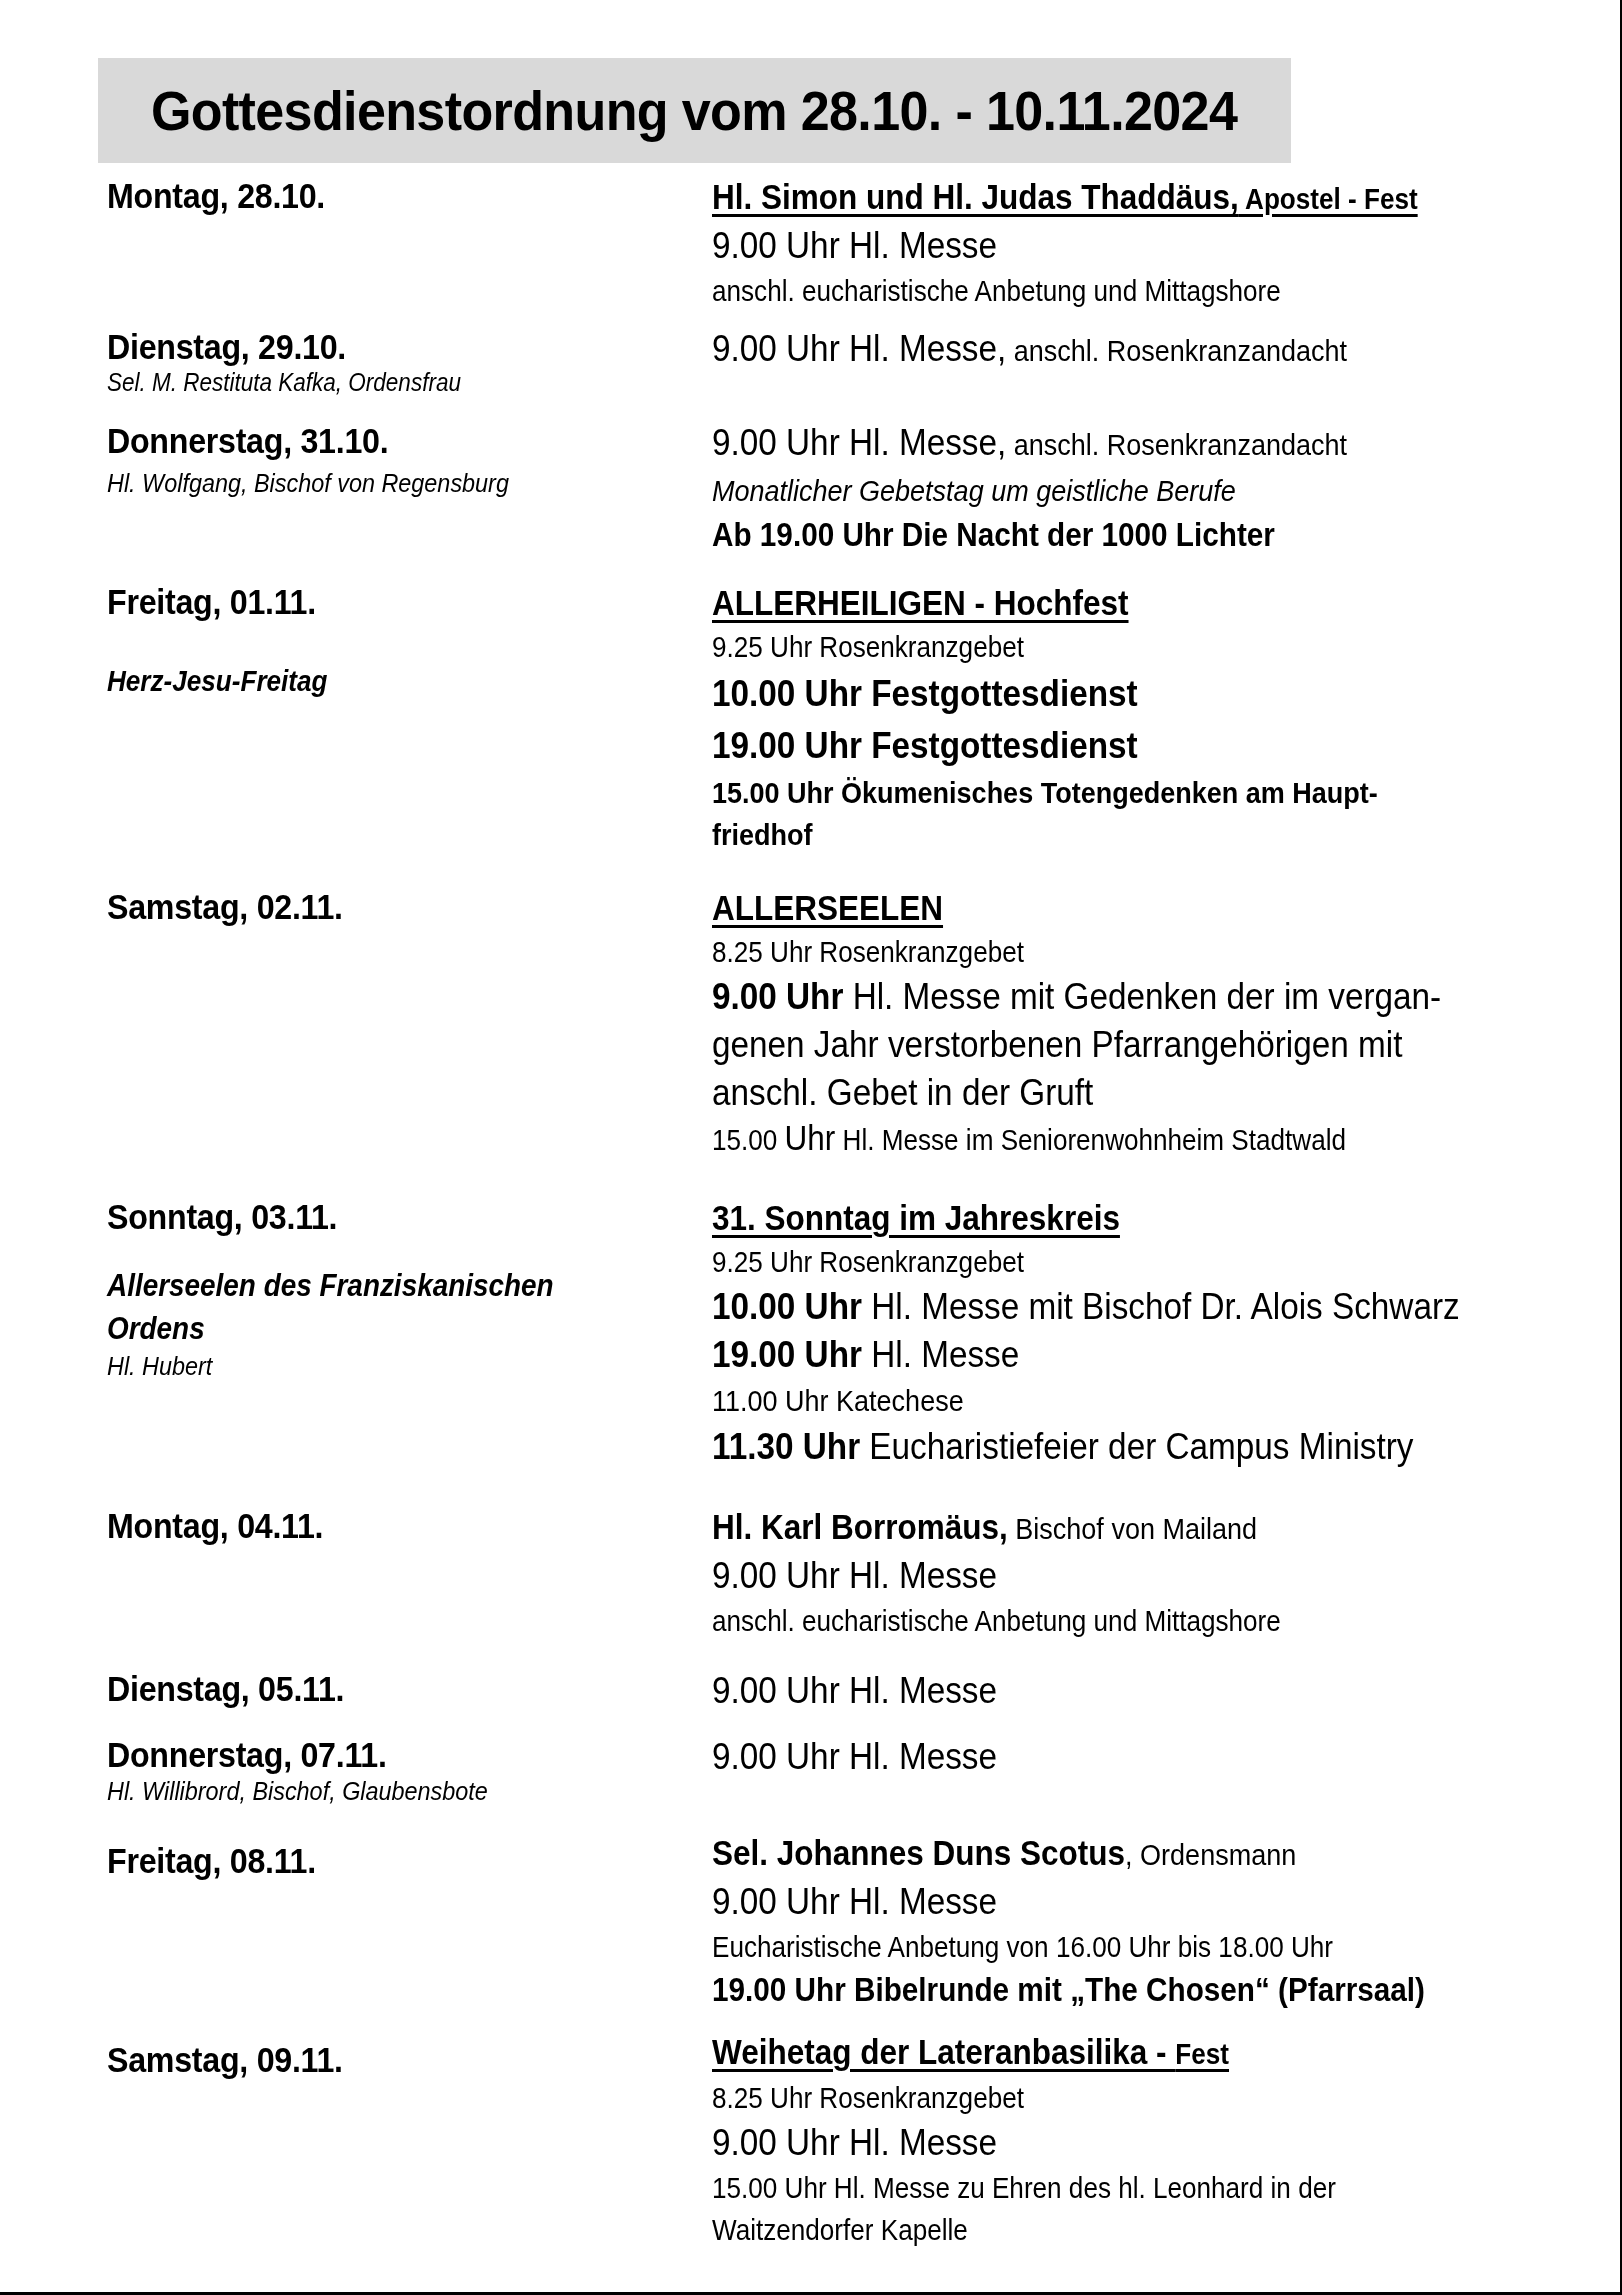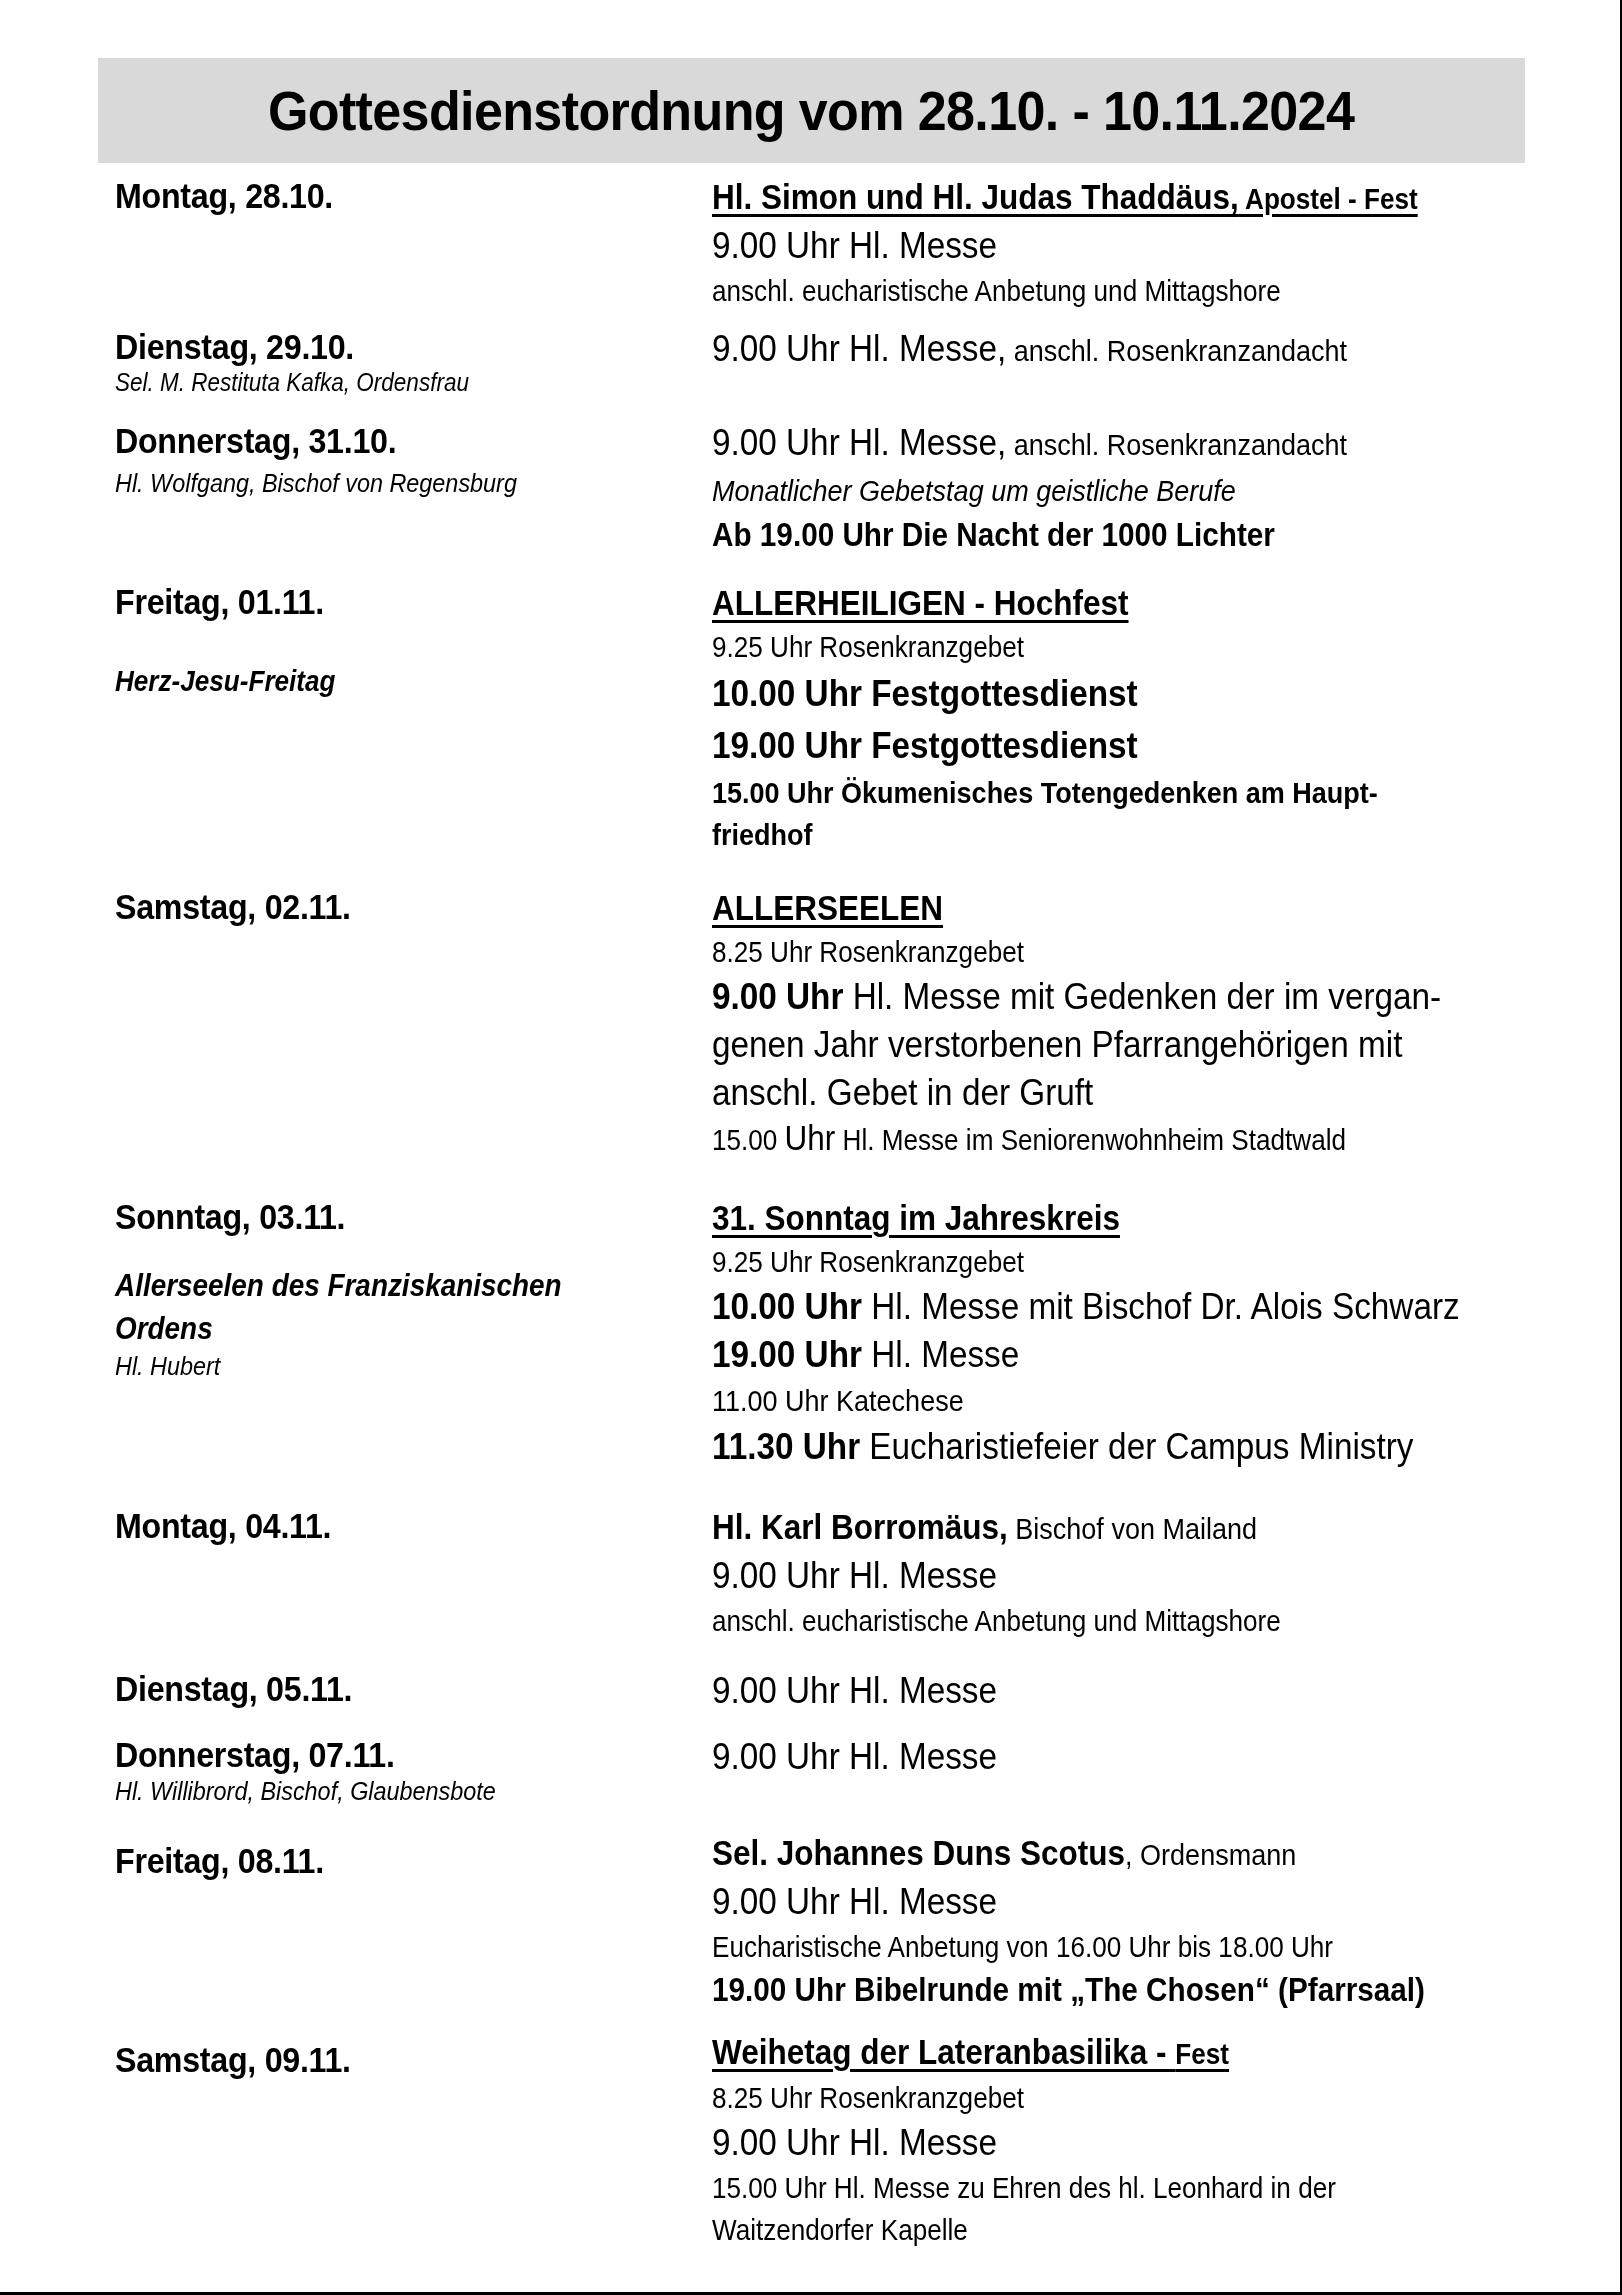--- a/index.html
+++ b/index.html
@@ -5,29 +5,29 @@
     html, body { margin: 0; padding: 0; background: #ffffff; }
     body {
       width: 1623px; height: 2295px; position: relative; overflow: hidden;
       font-family: "Liberation Sans", "DejaVu Sans", sans-serif; color: #000;
     }
     .page-border {
       position: absolute; left: 0; top: 0; width: 1620px; height: 2292px;
       border-right: 3.3px solid #000; border-bottom: 3.3px solid #000;
     }
     .header-band {
-      position: absolute; left: 98px; top: 58px; width: 1427px; height: 105px;
+      position: absolute; left: 98px; top: 58px; width: 1193px; height: 105px;
       background: #d9d9d9; display: flex; align-items: center; justify-content: center;
     }
     .header-band h1 {
       margin: 0; font-family: "Liberation Sans", sans-serif; font-weight: bold;
       font-size: 56px; letter-spacing: -0.7px; transform: scaleX(0.93);
     }
     .entry { position: absolute; left: 0; width: 1623px; }
-    .left { position: absolute; left: 107px; width: 556px; margin-left: 8px; }
+    .left { position: absolute; left: 107px; width: 556px; }
     .right { position: absolute; left: 712px; width: 916px; }
     .day {
       font-family: "Liberation Sans", sans-serif; font-weight: bold;
       font-size: 35px; line-height: 43px; letter-spacing: -0.3px;
       transform-origin: left; transform: scaleX(0.92); white-space: nowrap;
     }
     .saint {
       font-family: "Liberation Sans", sans-serif; font-style: italic;
       font-size: 26px; line-height: 33px; transform-origin: left;
       transform: scaleX(0.9); white-space: nowrap;

